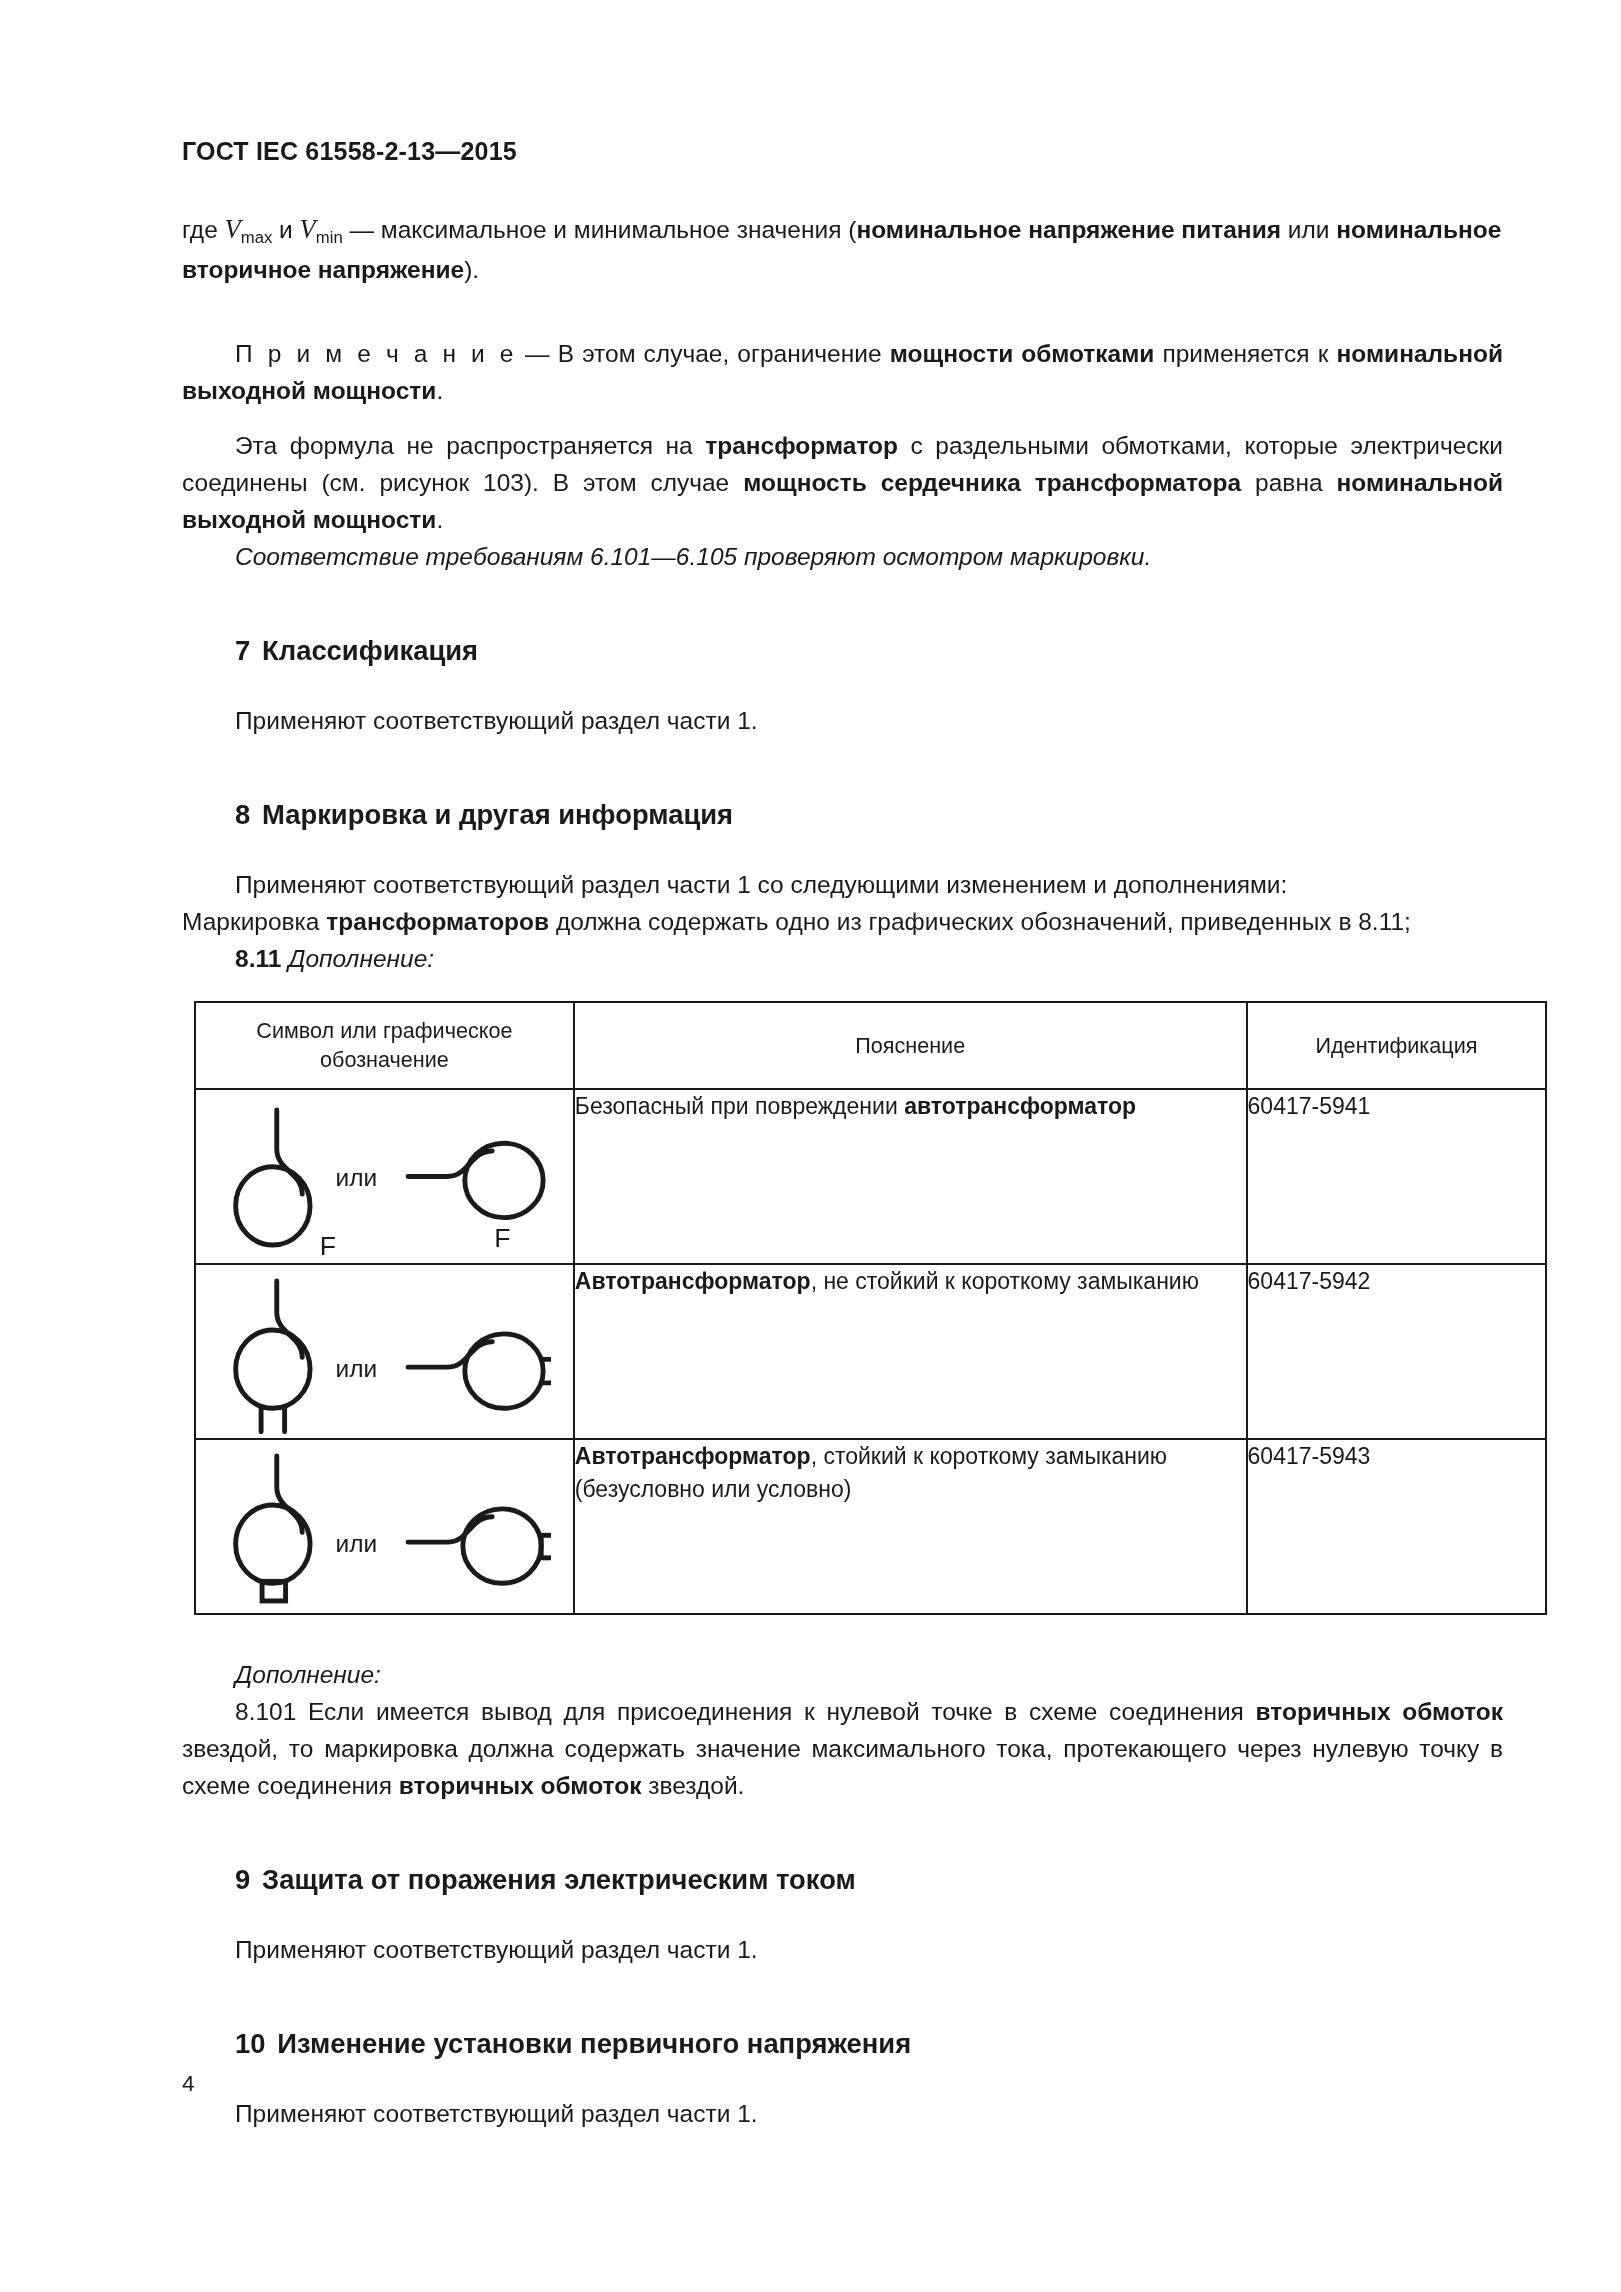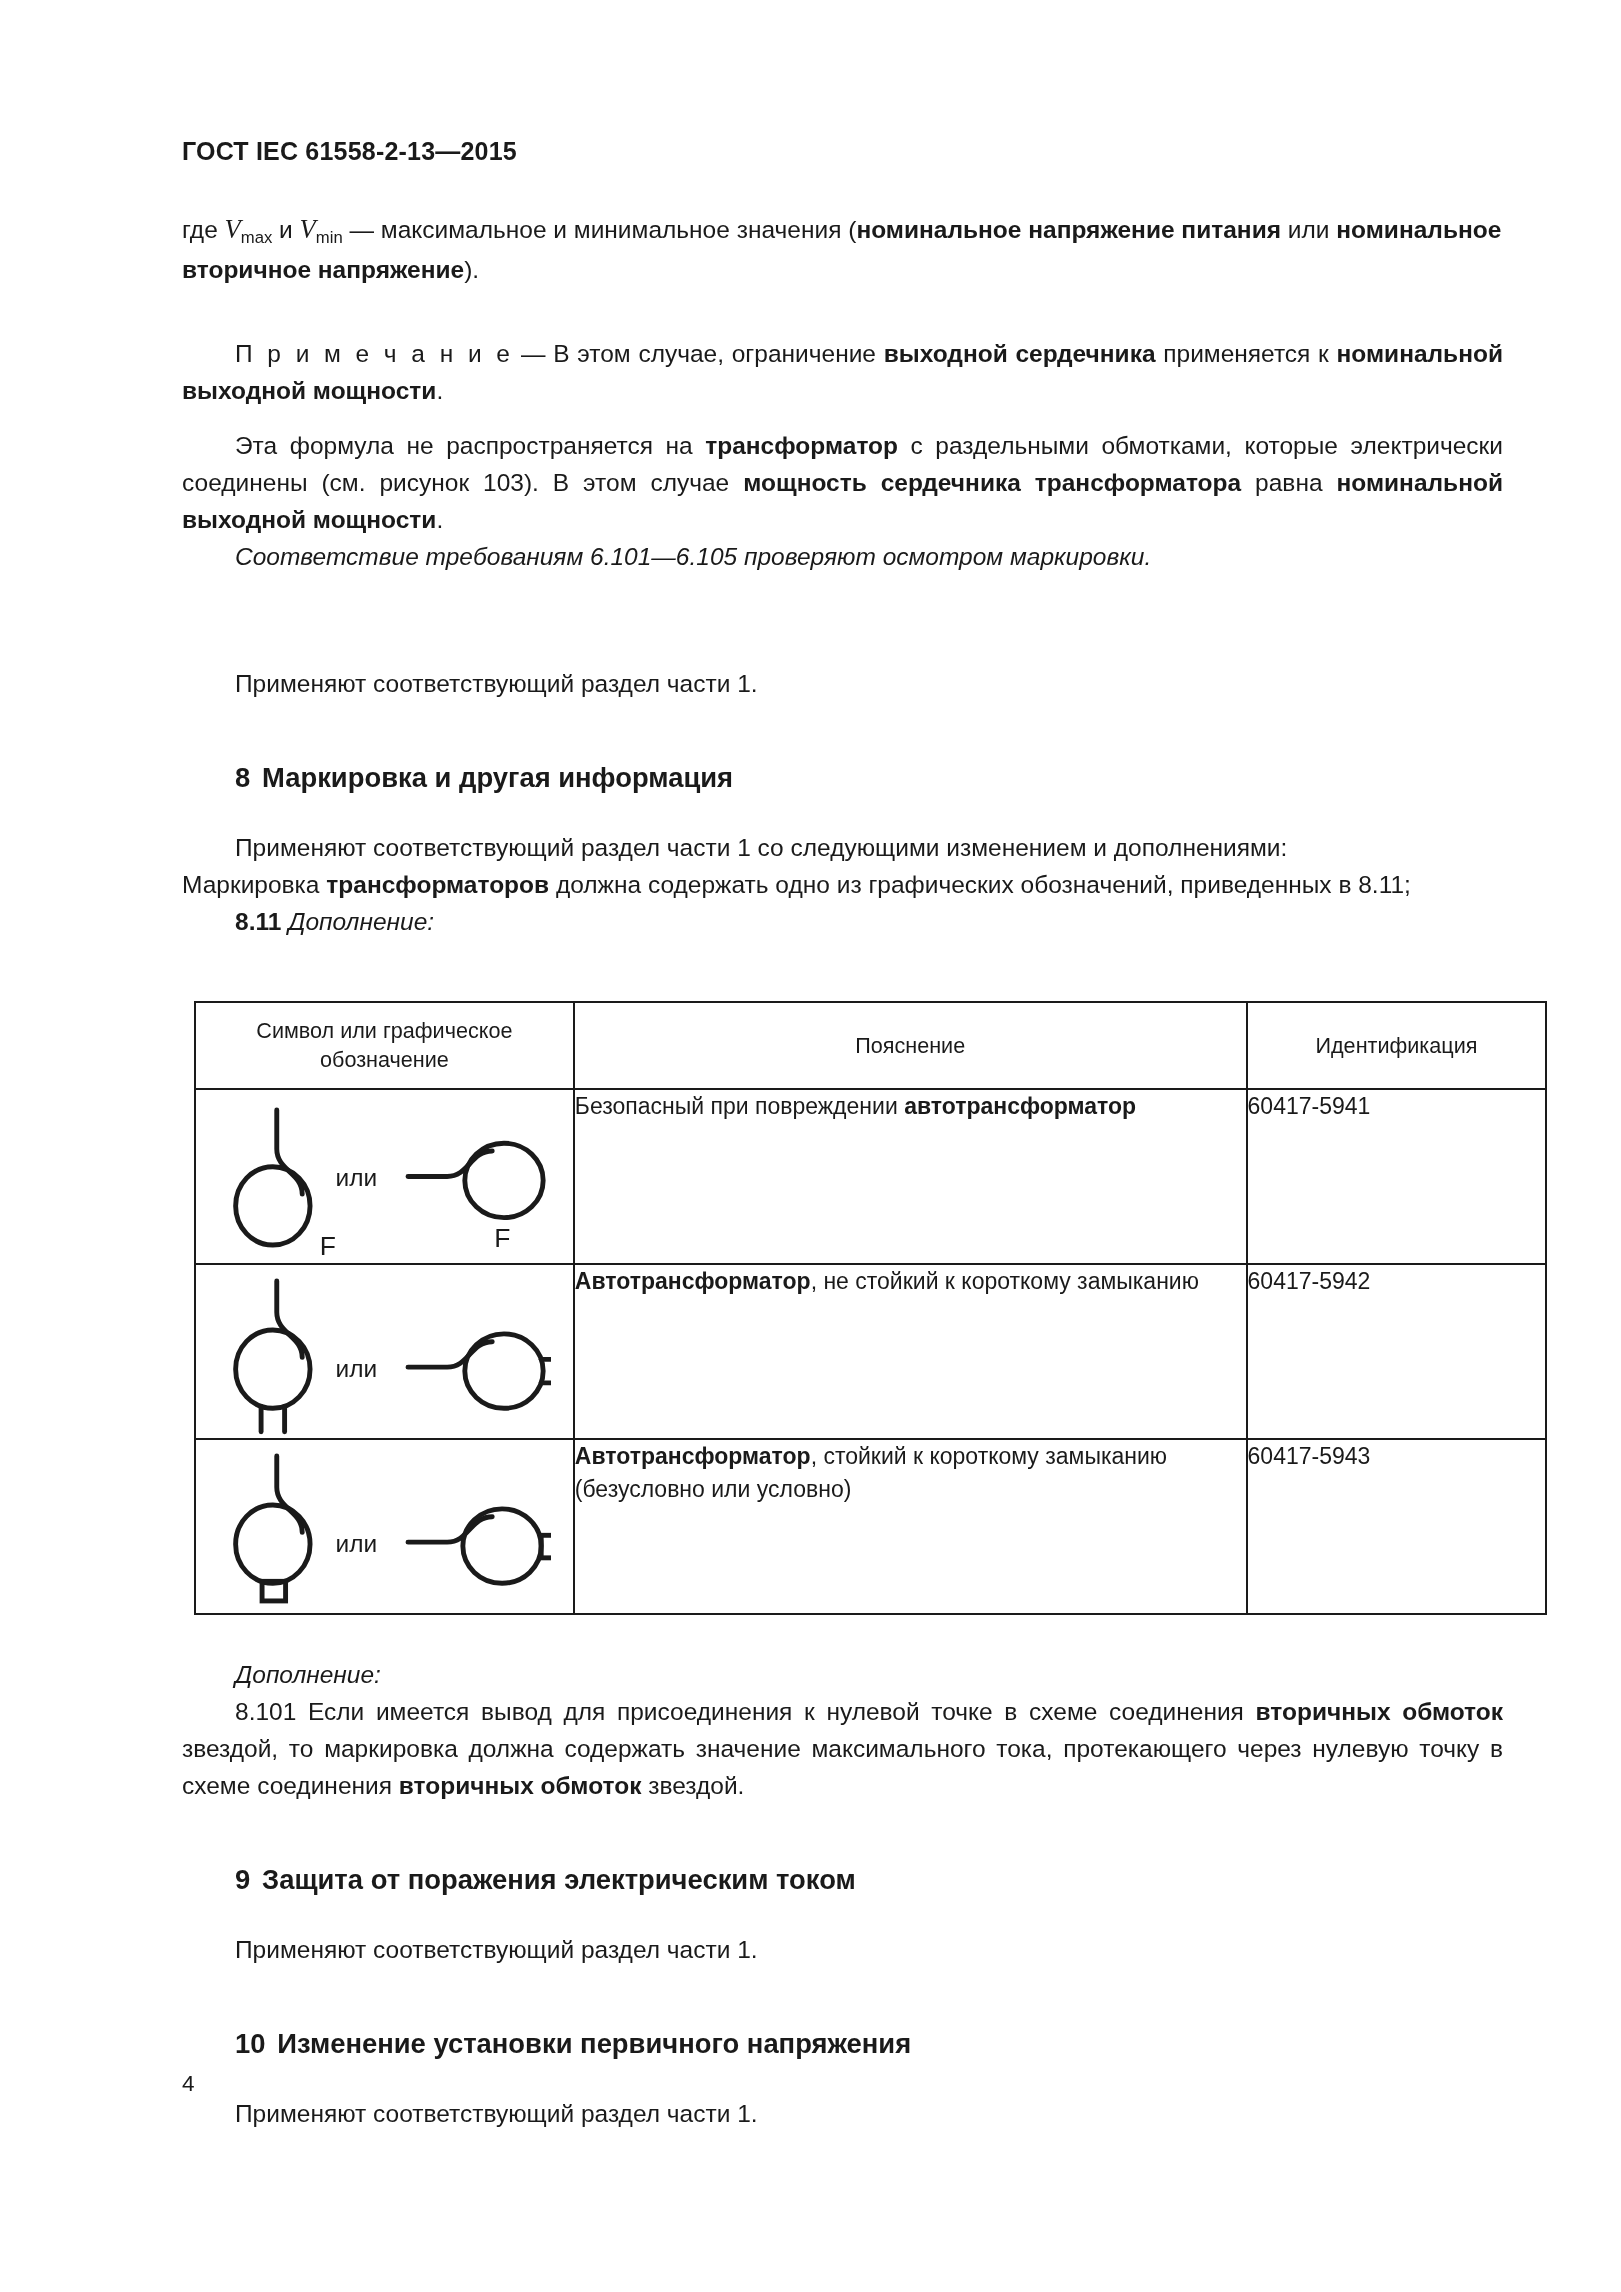--- a/index.html
+++ b/index.html
@@ -151,33 +151,36 @@
 
   <div class="content">
 
     <p style="text-align:left;">
       <span>где </span><span class="var"><span>V</span><sub>max</sub></span><span> и </span><span class="var"><span>V</span><sub>min</sub></span><span> — максимальное и минимальное значения (</span><b>номинальное напряжение питания</b><span> или </span><b>номинальное вторичное напряжение</b><span>).</span>
     </p>
 
     <div class="gap-lg"></div>
 
     <p class="indent">
-      <span class="note-label">П р и м е ч а н и е</span><span> — В этом случае, ограничение </span><b>выходной сердечника</b><span> применяется к </span><b>номинальной выходной мощности</b><span>.</span>
+      <span class="note-label">П р и м е ч а н и е</span><span> — В этом случае, ограничение </span><b>мощности обмотками</b><span> применяется к </span><b>номинальной выходной мощности</b><span>.</span>
     </p>
 
     <div class="gap-sm"></div>
 
     <p class="indent">
       <span>Эта формула не распространяется на </span><b>трансформатор</b><span> с раздельными обмотками, которые электрически соединены (см. рисунок 103). В этом случае </span><b>мощность сердечника трансформатора</b><span> равна </span><b>номинальной выходной мощности</b><span>.</span>
     </p>
 
     <p class="indent ital" style="text-align:left;">Соответствие требованиям 6.101—6.105 проверяют осмотром маркировки.</p>
 
     <div class="gap-xl"></div>
 
+    <h2>
+      <span class="num">7</span><span>Классификация</span>
+    </h2>
     <div class="gap-md"></div>
     <p class="indent" style="text-align:left;">Применяют соответствующий раздел части 1.</p>
 
     <div class="gap-xl"></div>
 
     <h2>
       <span class="num">8</span><span>Маркировка и другая информация</span>
     </h2>
     <div class="gap-md"></div>
 

